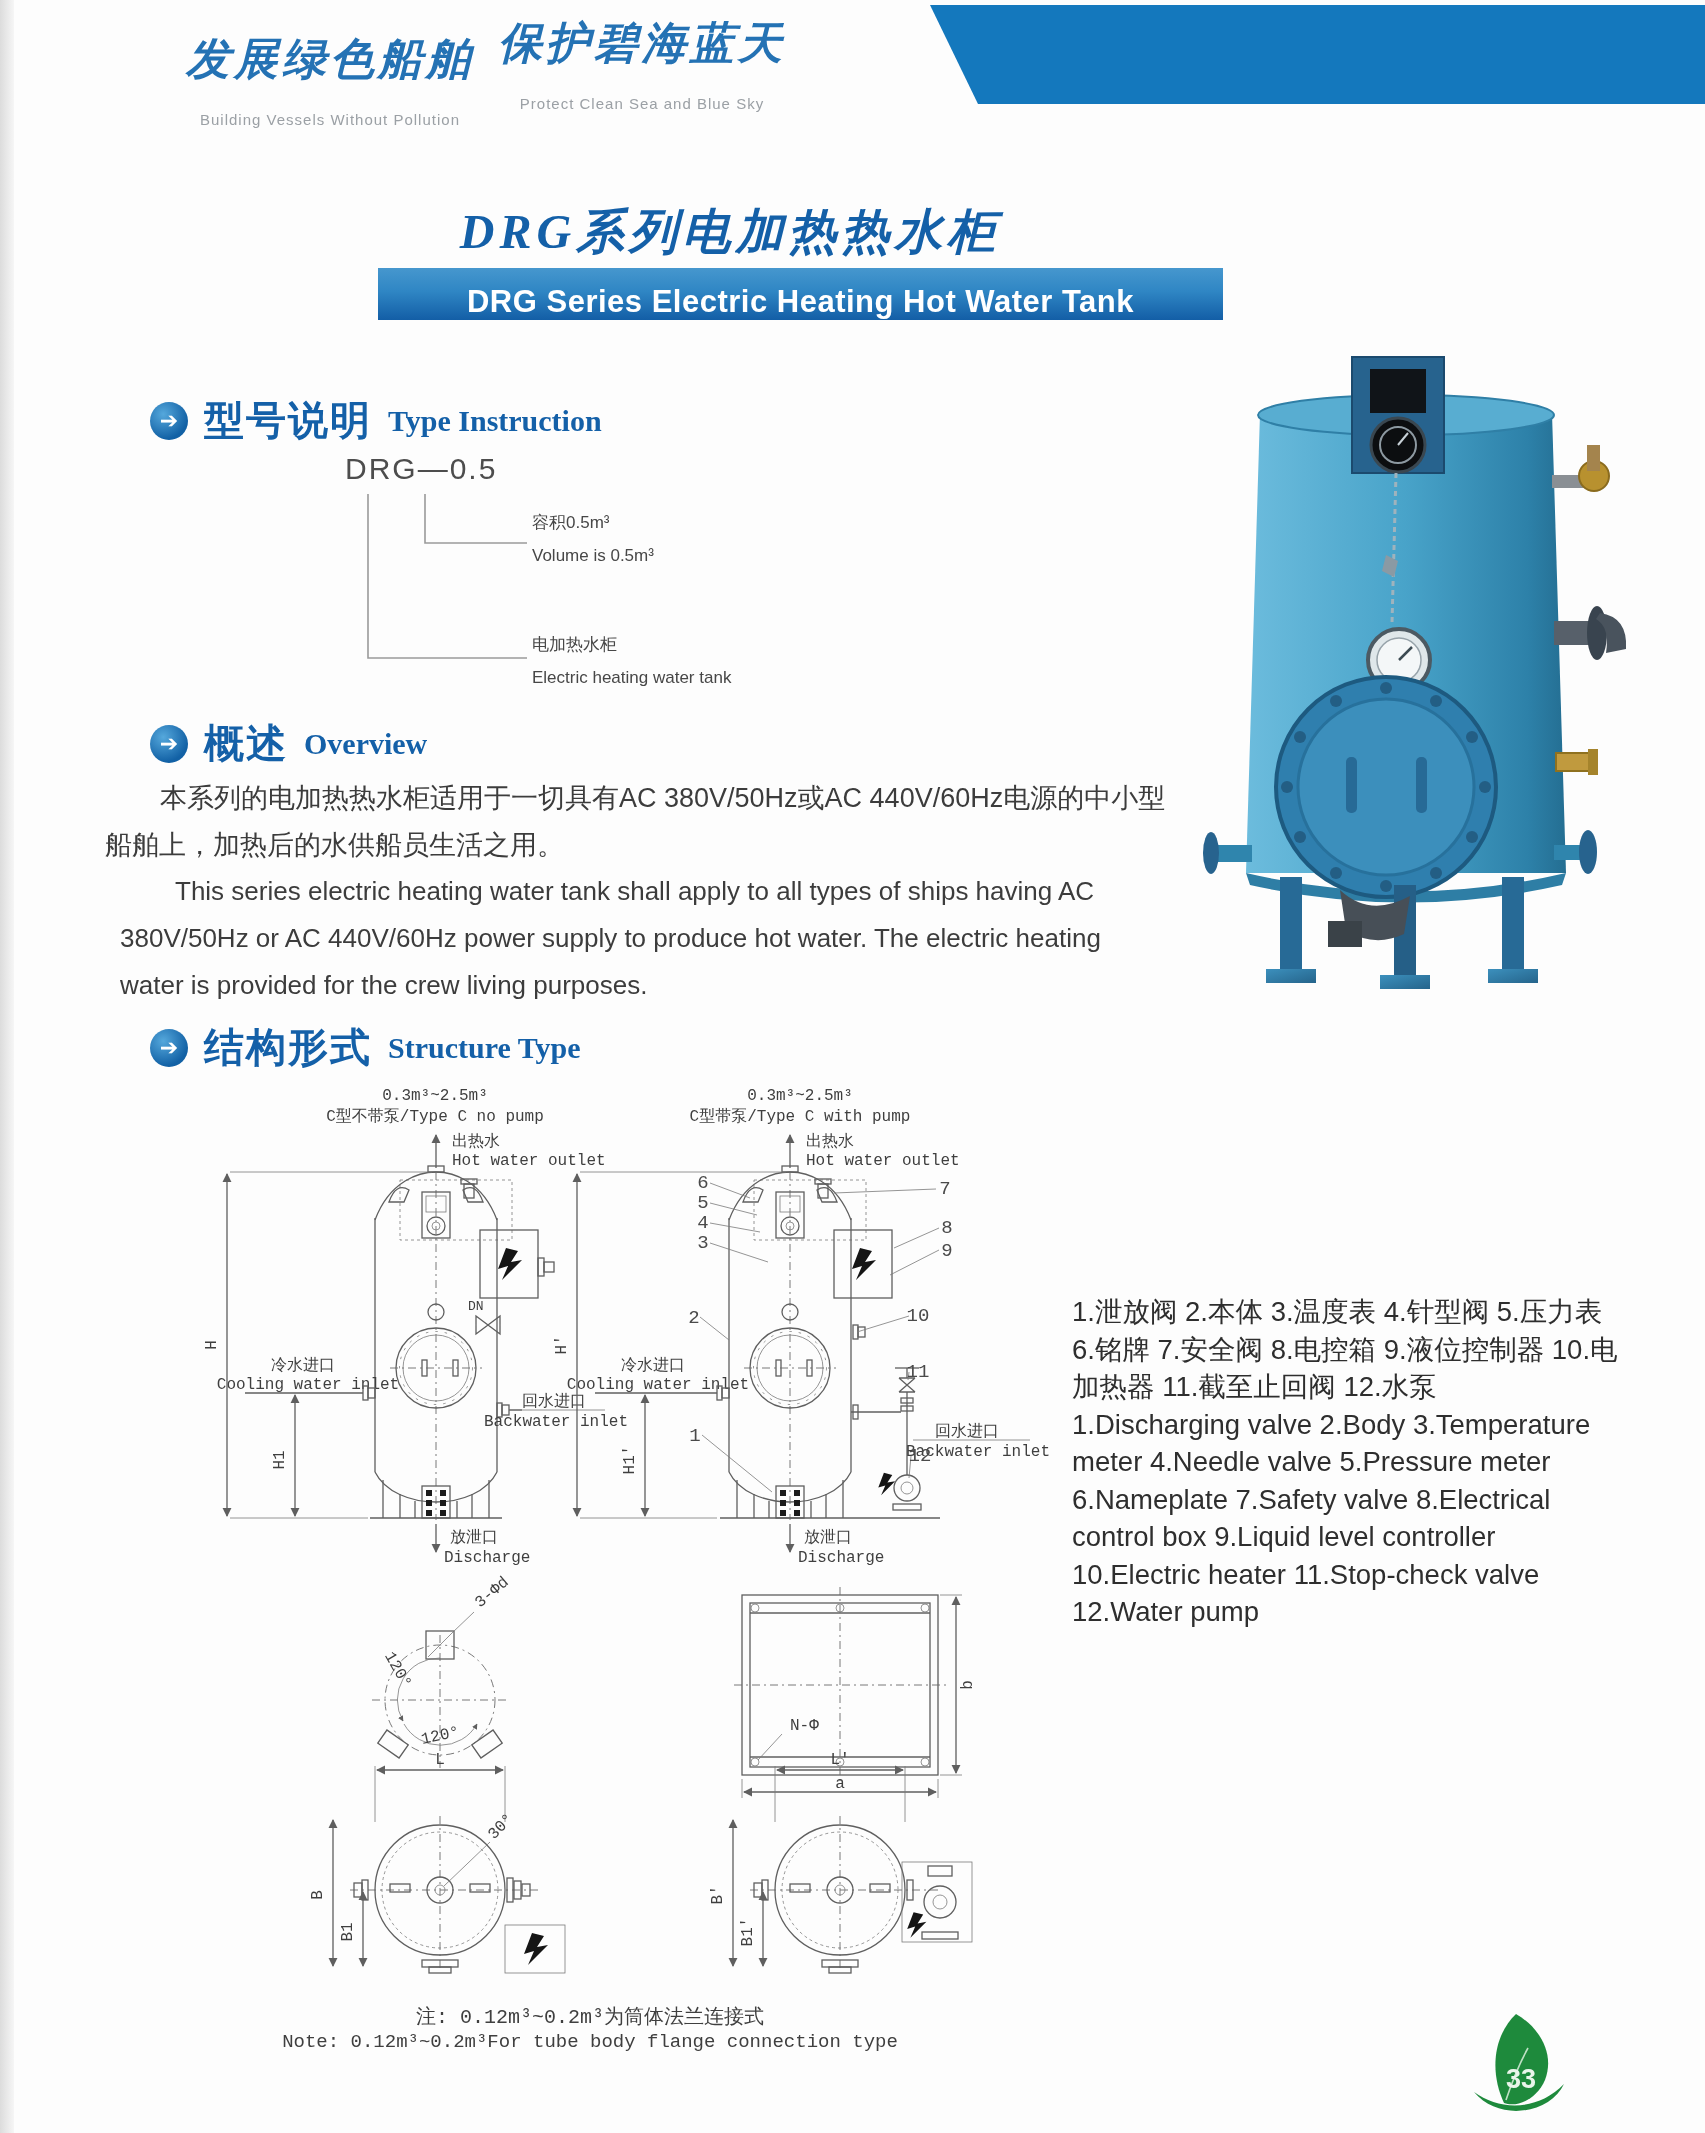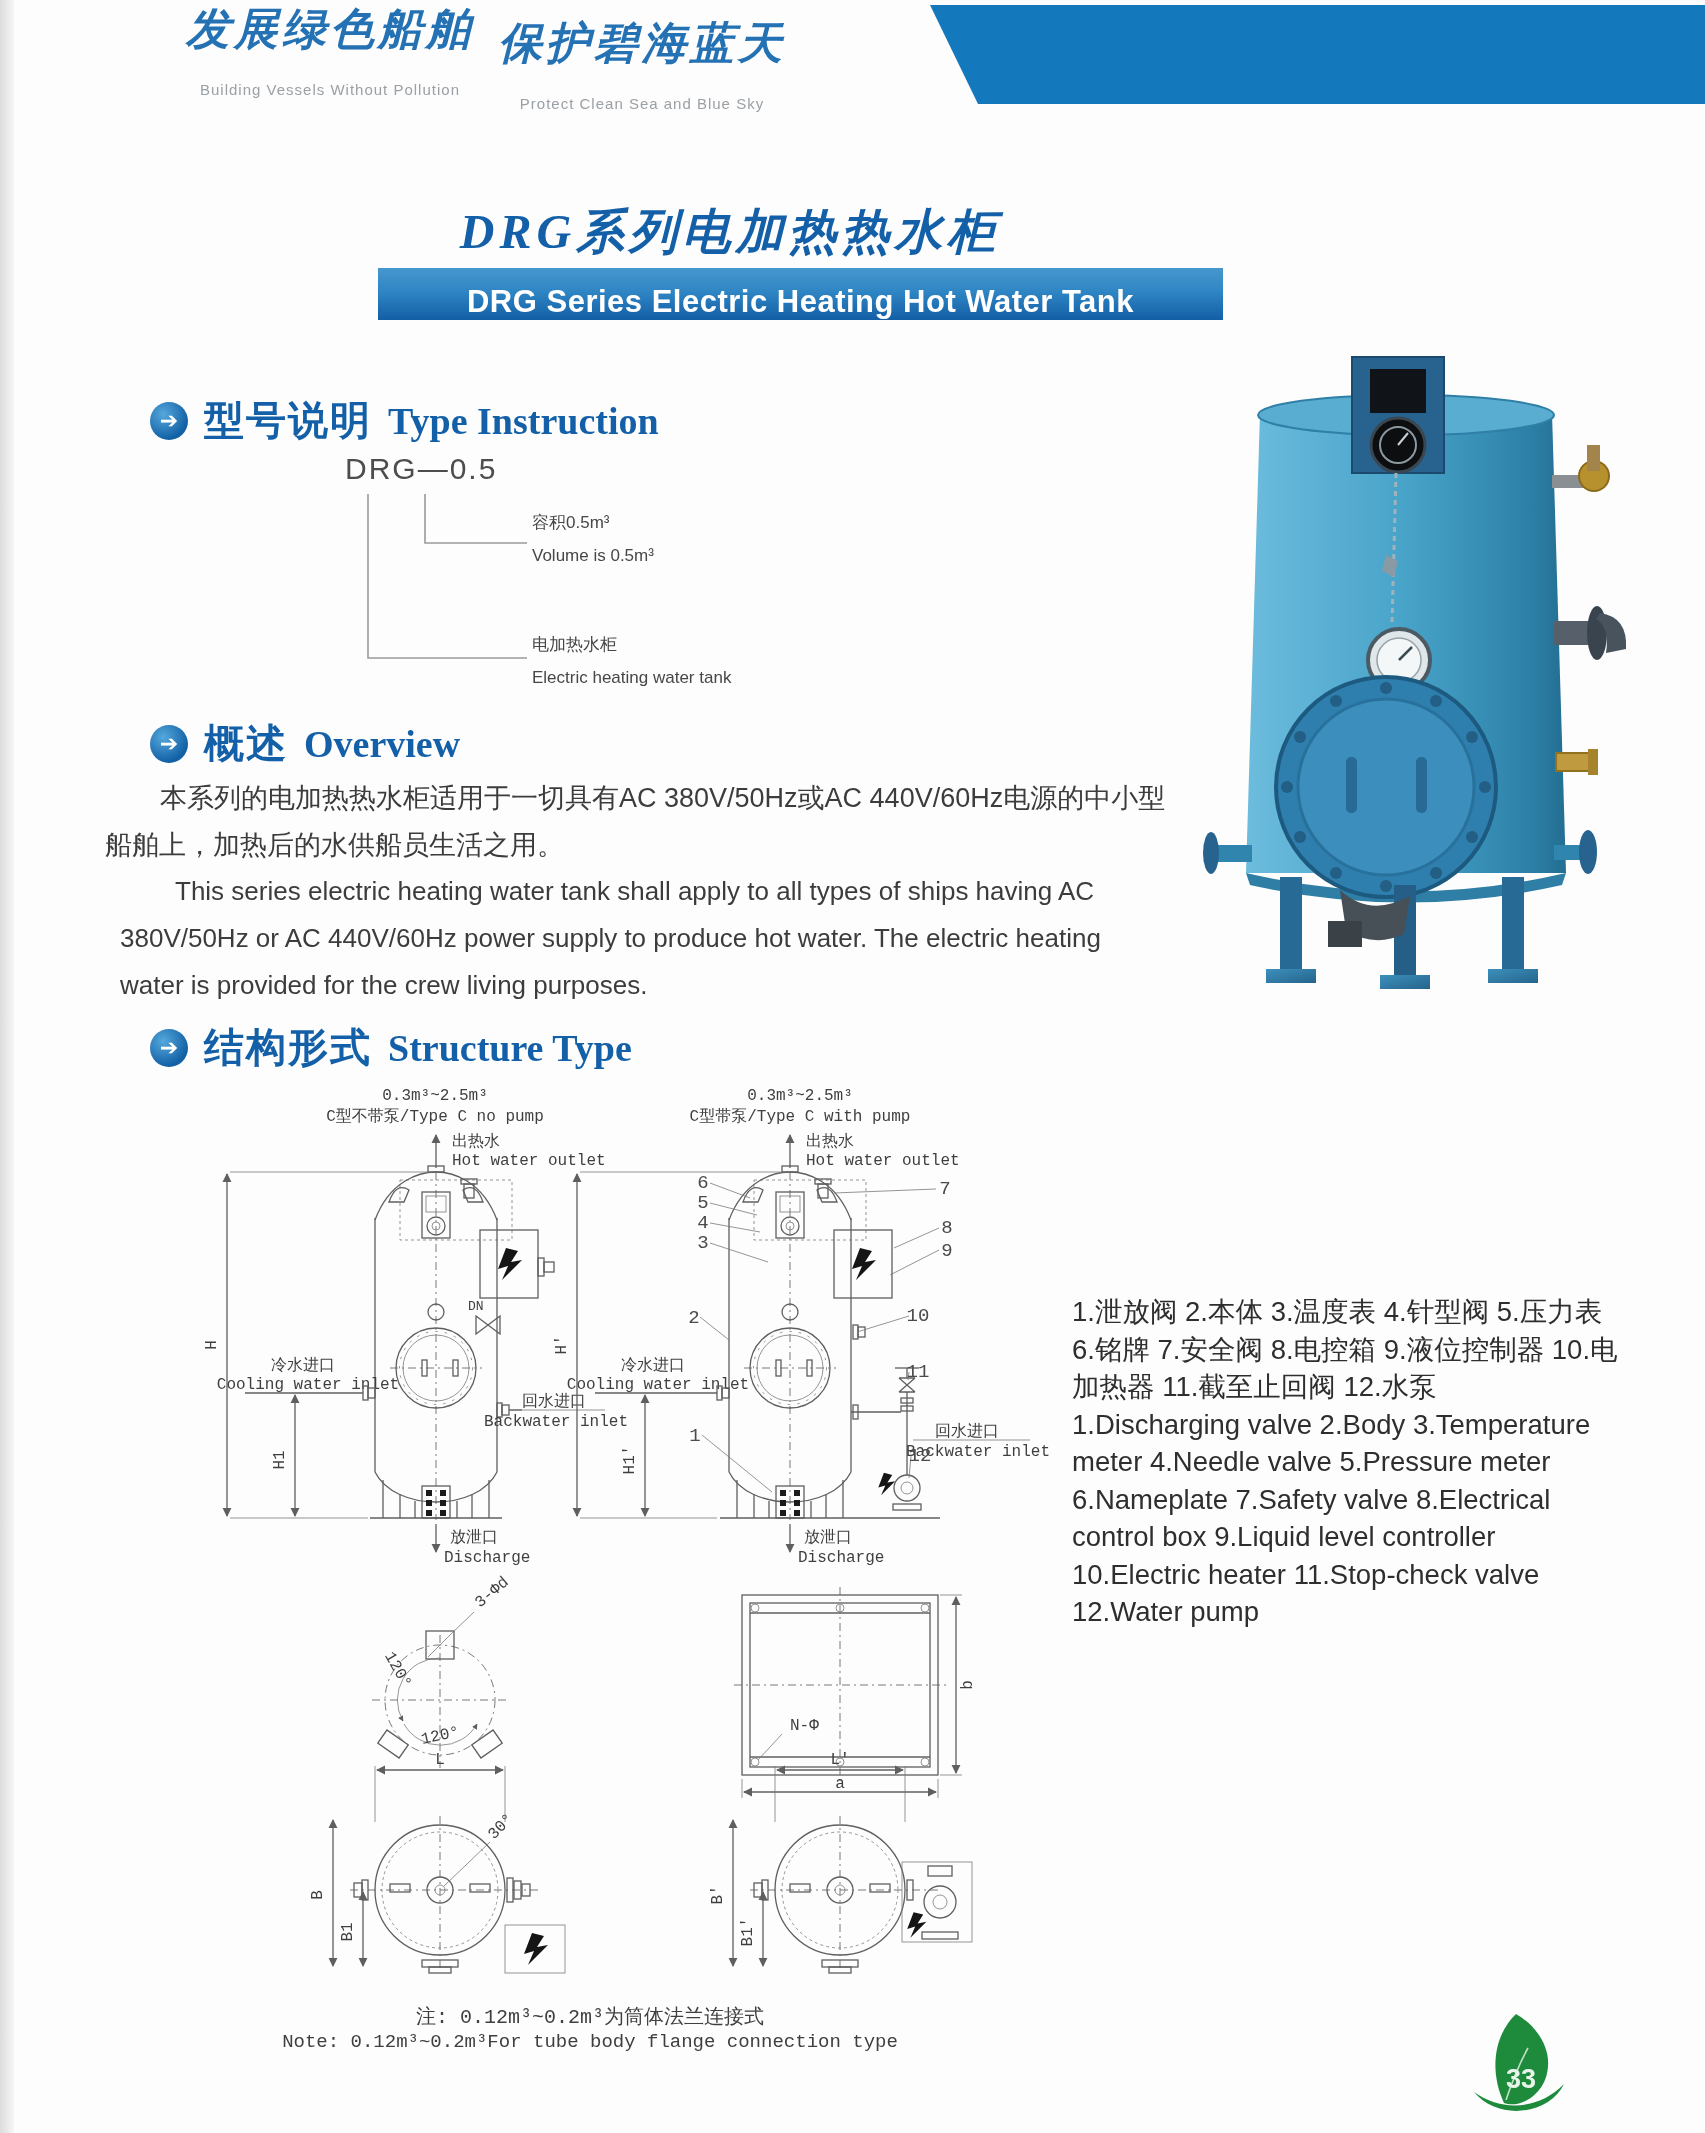--- a/index.html
+++ b/index.html
@@ -22,21 +22,21 @@
                 background:linear-gradient(to bottom,#4697ce 0%,#2f86c4 45%,#135ea6 100%);
                 display:flex;align-items:flex-end;justify-content:center;}
   .title-banner span{color:#fff;font-weight:bold;font-size:31px;letter-spacing:0.5px;white-space:nowrap;}
   
   .section-heading{display:flex;align-items:center;gap:16px;}
   .sec-icon{width:38px;height:38px;border-radius:50%;flex:0 0 38px;
             background:radial-gradient(circle at 35% 32%,#55a8dc,#1261a5 70%);
             color:#fff;display:flex;align-items:center;justify-content:center;
             font-size:22px;line-height:1;}
   .sec-zh{font-weight:bold;font-size:40px;color:#1460a8;letter-spacing:2px;white-space:nowrap;}
-  .sec-en{font-family:"Liberation Serif",serif;font-weight:bold;font-size:38px;color:#1460a8;white-space:nowrap;}
+  .sec-en{font-family:"Liberation Serif",serif;font-weight:bold;font-size:30px;color:#1460a8;white-space:nowrap;}
   
   .model-label{left:345px;top:452px;font-size:30px;color:#4d4d4d;letter-spacing:2px;}
   .branch-label div{font-size:17px;color:#474747;line-height:33px;}
   
   .para div{white-space:nowrap;}
   .para-zh{left:105px;top:775px;width:1040px;font-size:27px;line-height:47px;color:#3c3c3c;}
   .para-zh div:first-child{padding-left:55px;}
   .para-en{left:120px;top:868px;width:1040px;font-size:26px;line-height:47px;color:#3c3c3c;}
   .para-en div:first-child{padding-left:55px;}
   
@@ -54,21 +54,21 @@
   .cad-s{font-family:"Liberation Mono",monospace;fill:#3f3f3f;font-size:13px;}
   .cad-n{font-family:"Liberation Mono",monospace;fill:#4a4a4a;font-size:19px;}
   .treeline{stroke:#9a9a9a;stroke-width:1.6px;fill:none;}
 </style>
 </head>
 <body>
 
 <div class="page">
   <div class="abs left-strip"></div>
 
-  <div class="abs slogan" style="left:150px;top:0;">
+  <div class="abs slogan" style="left:150px;top:30px;">
     <div class="slogan-zh">发展绿色船舶</div>
     <div class="slogan-en">Building Vessels Without Pollution</div>
   </div>
   <div class="abs slogan" style="left:462px;top:14px;">
     <div class="slogan-zh">保护碧海蓝天</div>
     <div class="slogan-en">Protect Clean Sea and Blue Sky</div>
   </div>
   <div class="abs corner-banner"></div>
 
   <div class="abs doc-title">DRG系列电加热热水柜</div>

